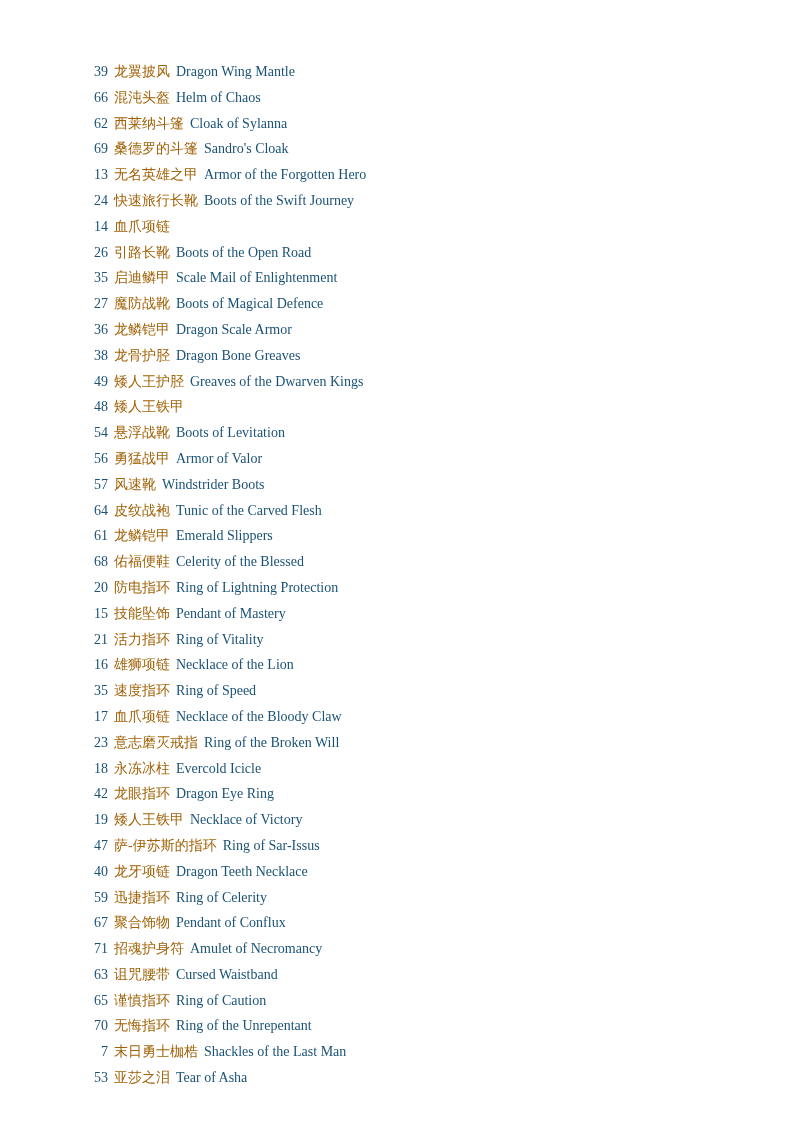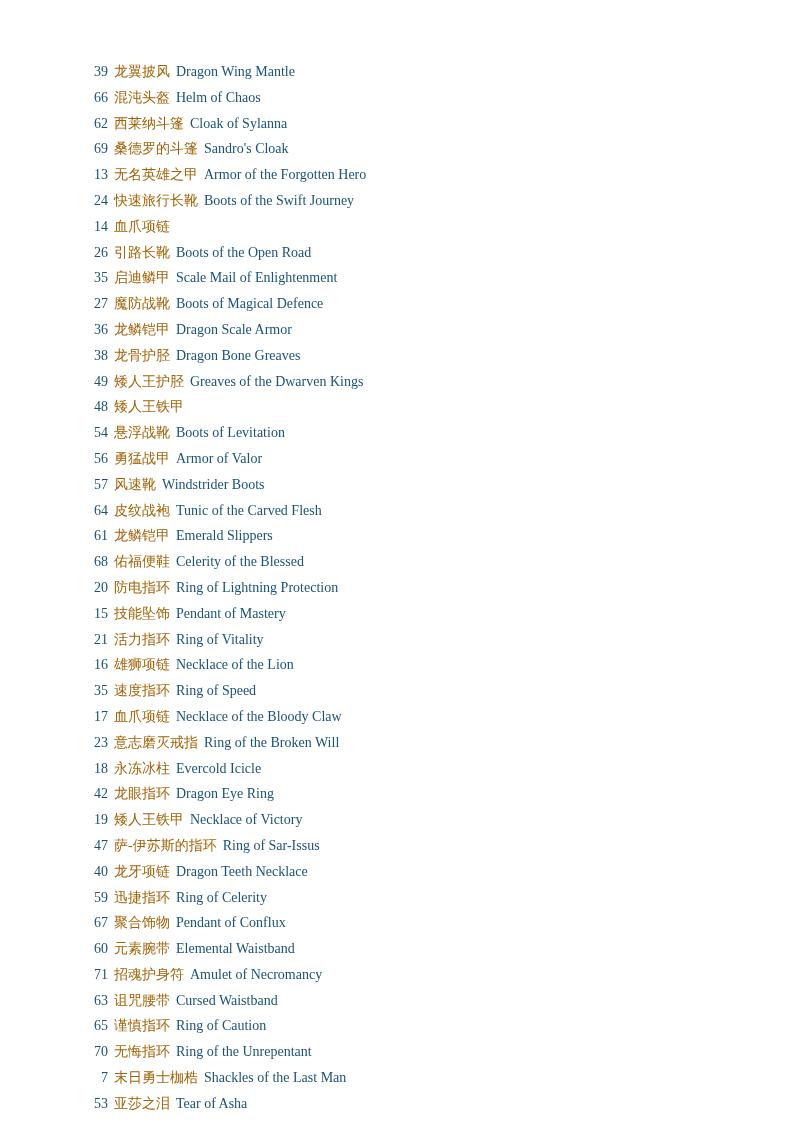--- a/index.html
+++ b/index.html
@@ -210,25 +210,20 @@
       <span class="item-id">59</span>
       <span class="item-chinese">迅捷指环</span>
       <span class="item-english">Ring of Celerity</span>
     </div>
     <div class="list-item">
       <span class="item-id">67</span>
       <span class="item-chinese">聚合饰物</span>
       <span class="item-english">Pendant of Conflux</span>
     </div>
     <div class="list-item">
-      <span class="item-id">60</span>
-      <span class="item-chinese">元素腕带</span>
-      <span class="item-english">Elemental Waistband</span>
-    </div>
-    <div class="list-item">
       <span class="item-id">71</span>
       <span class="item-chinese">招魂护身符</span>
       <span class="item-english">Amulet of Necromancy</span>
     </div>
     <div class="list-item">
       <span class="item-id">63</span>
       <span class="item-chinese">诅咒腰带</span>
       <span class="item-english">Cursed Waistband</span>
     </div>
     <div class="list-item">

